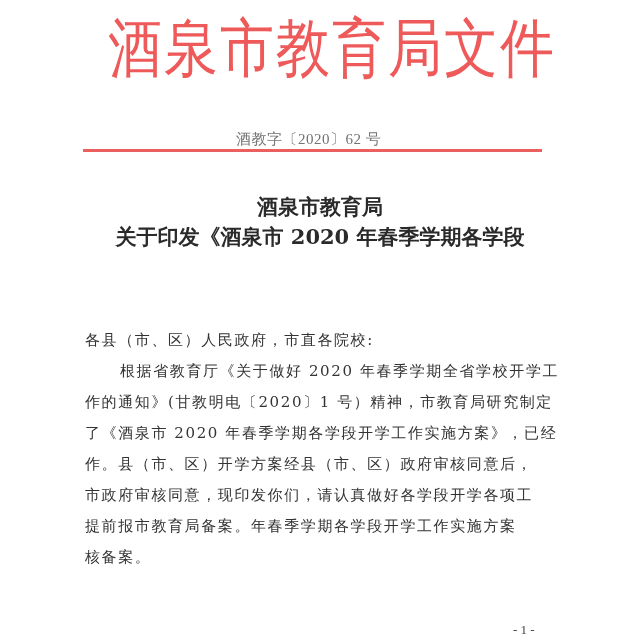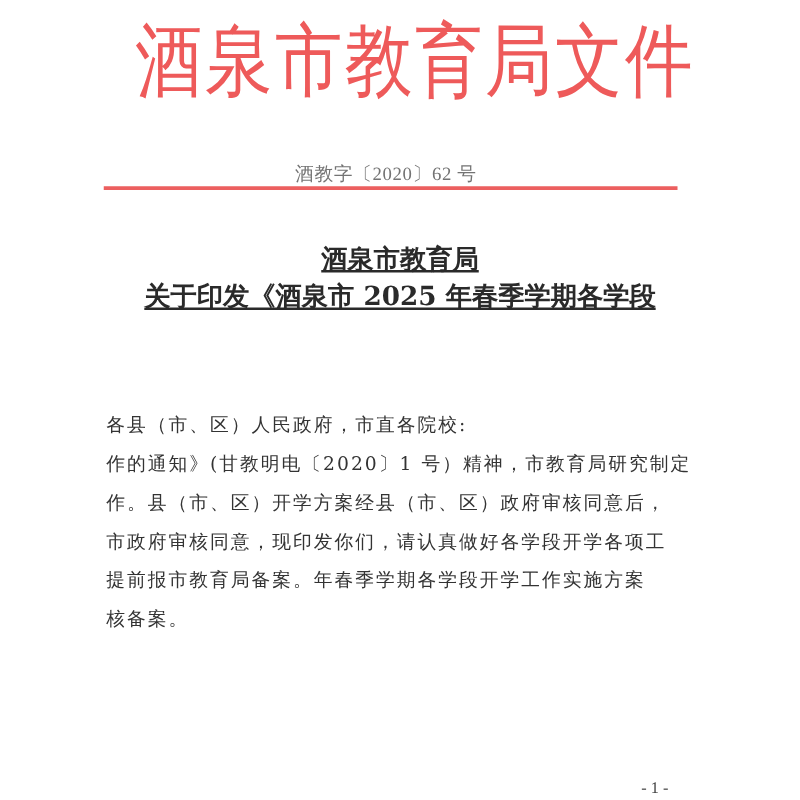--- a/index.html
+++ b/index.html
@@ -58,21 +58,20 @@
       text-align: center;
       font-family: "DejaVu Serif", "Liberation Serif", serif;
       font-weight: bold;
       font-size: 21px;
       line-height: 30px;
       color: #2a2a2a;
     }
     .title-line {
       display: block;
       white-space: nowrap;
-      text-decoration: underline;
     }
     .body {
       position: absolute;
       left: 85px;
       top: 325px;
       width: 470px;
       font-family: "DejaVu Serif", "Liberation Serif", serif;
       font-size: 15px;
       line-height: 31px;
       color: #333333;
@@ -105,26 +104,28 @@
 <div class="page">
 
   <div class="doc-header-title">酒泉市教育局文件</div>
 
   <div class="doc-number">酒教字〔2020〕62 号</div>
 
   <div class="red-rule"></div>
 
   <div class="title-block">
     <span class="title-line">酒泉市教育局</span>
-    <span class="title-line">关于印发《酒泉市 2025 年春季学期各学段</span>
+    <span class="title-line">关于印发《酒泉市 2020 年春季学期各学段</span>
   </div>
 
   <div class="body">
     <span class="salutation">各县（市、区）人民政府，市直各院校:</span>
+    <span class="para-line indent">根据省教育厅《关于做好 2020 年春季学期全省学校开学工</span>
     <span class="para-line">作的通知》(甘教明电〔2020〕1 号）精神，市教育局研究制定</span>
+    <span class="para-line">了《酒泉市 2020 年春季学期各学段开学工作实施方案》，已经</span>
     <span class="para-line">作。县（市、区）开学方案经县（市、区）政府审核同意后，</span>
     <span class="para-line">市政府审核同意，现印发你们，请认真做好各学段开学各项工</span>
     <span class="para-line">提前报市教育局备案。年春季学期各学段开学工作实施方案</span>
     <span class="para-line">核备案。</span>
   </div>
 
   <div class="page-number">- 1 -</div>
 
 </div>
 

